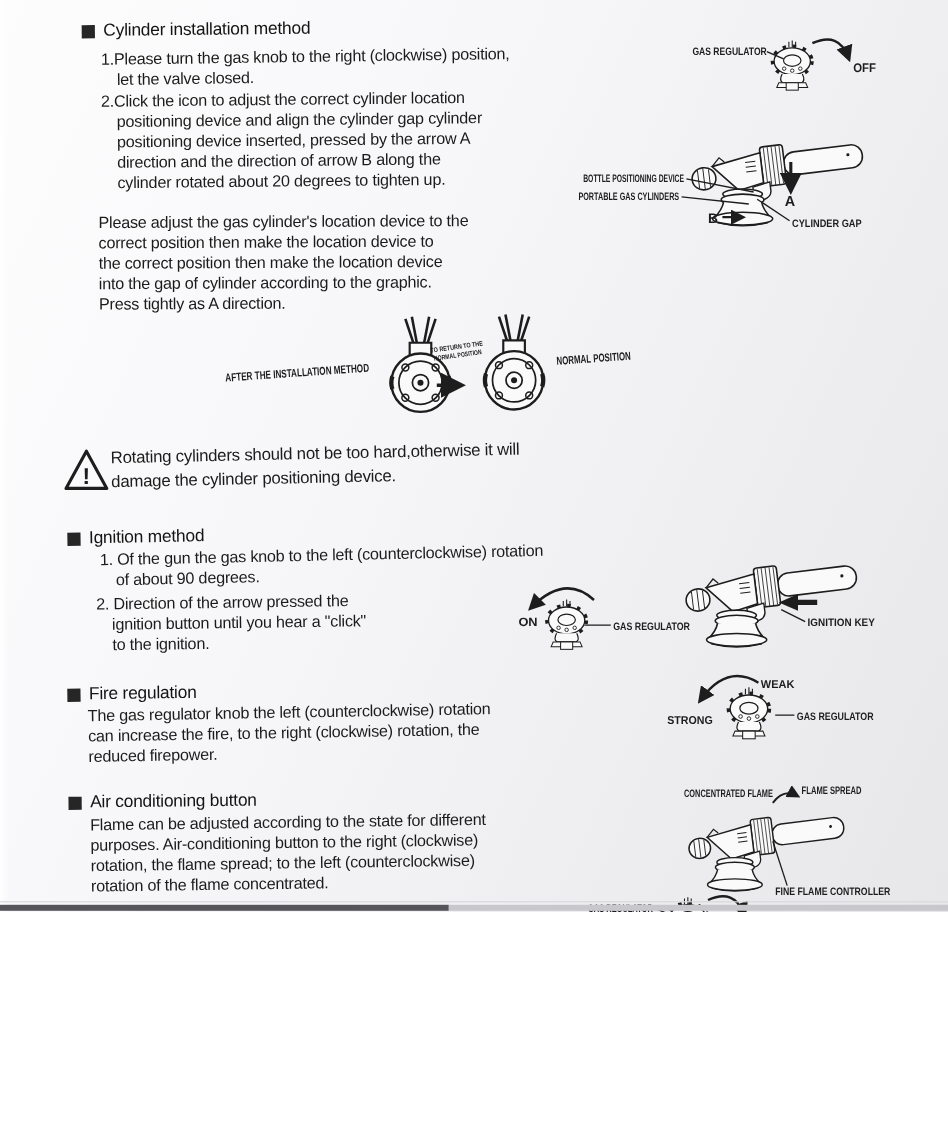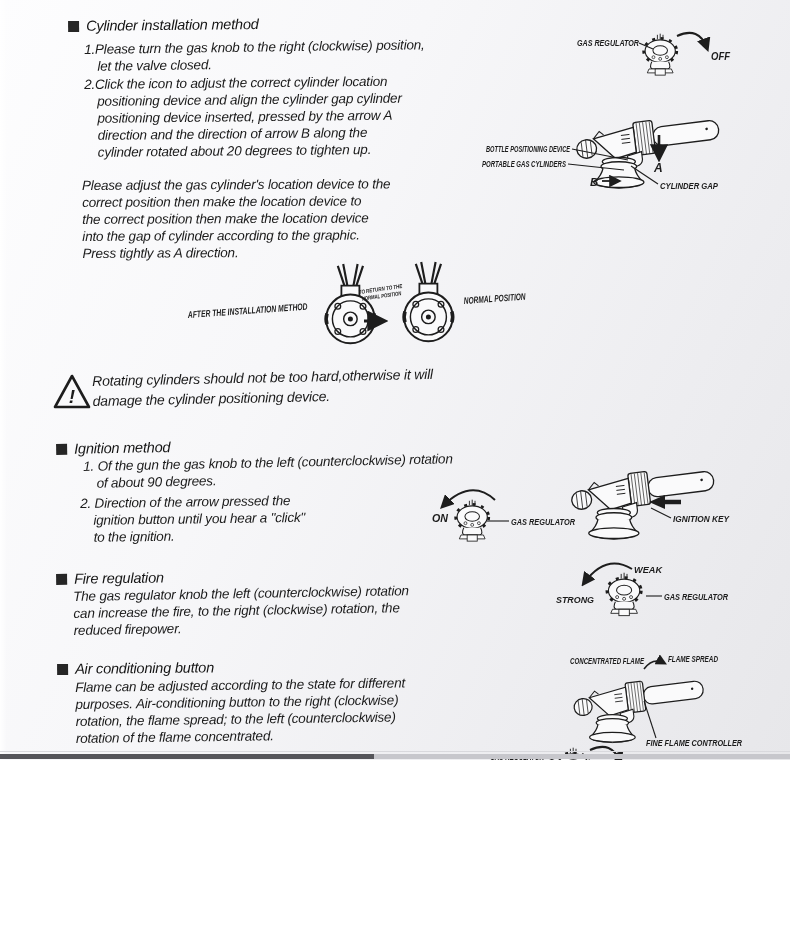--- a/index.html
+++ b/index.html
@@ -1,18 +1,18 @@
 <!DOCTYPE html>
 <html><head>
 <meta charset="utf-8">
 <style>
   *{margin:0;padding:0;box-sizing:border-box}
   html,body{width:790px;height:938px;font-family:"Liberation Sans",sans-serif;}
   .page{position:relative;width:790px;height:760px;overflow:hidden;color:#1b1b1b;
-    background:linear-gradient(115deg,#fdfdfe 0%,#f7f7f9 38%,#ededf0 76%,#e7e7ea 100%);font-style:italic;}
+    background:linear-gradient(115deg,#fdfdfe 0%,#f7f7f9 38%,#ededf0 76%,#e7e7ea 100%);}
   .edge{position:absolute;left:0;top:0;bottom:0;width:7px;
     background:linear-gradient(90deg,rgba(255,255,255,.95),rgba(255,255,255,0));}
   .txt{position:absolute;font-size:13.5px;line-height:17px;letter-spacing:-0.2px;
     white-space:pre-line;color:#1b1b1b;transform-origin:left top;}
   .hang{padding-left:13px;text-indent:-13px;}
   .head{position:absolute;font-size:14.5px;letter-spacing:-0.2px;display:flex;
     align-items:center;gap:7px;transform-origin:left top;color:#141414;}
   .bullet{width:11px;height:11px;background:#262626;flex:0 0 auto;}
   .diagram{position:absolute;}
   svg text{font-family:"Liberation Sans",sans-serif;font-weight:bold;fill:#1c1c1c;}

